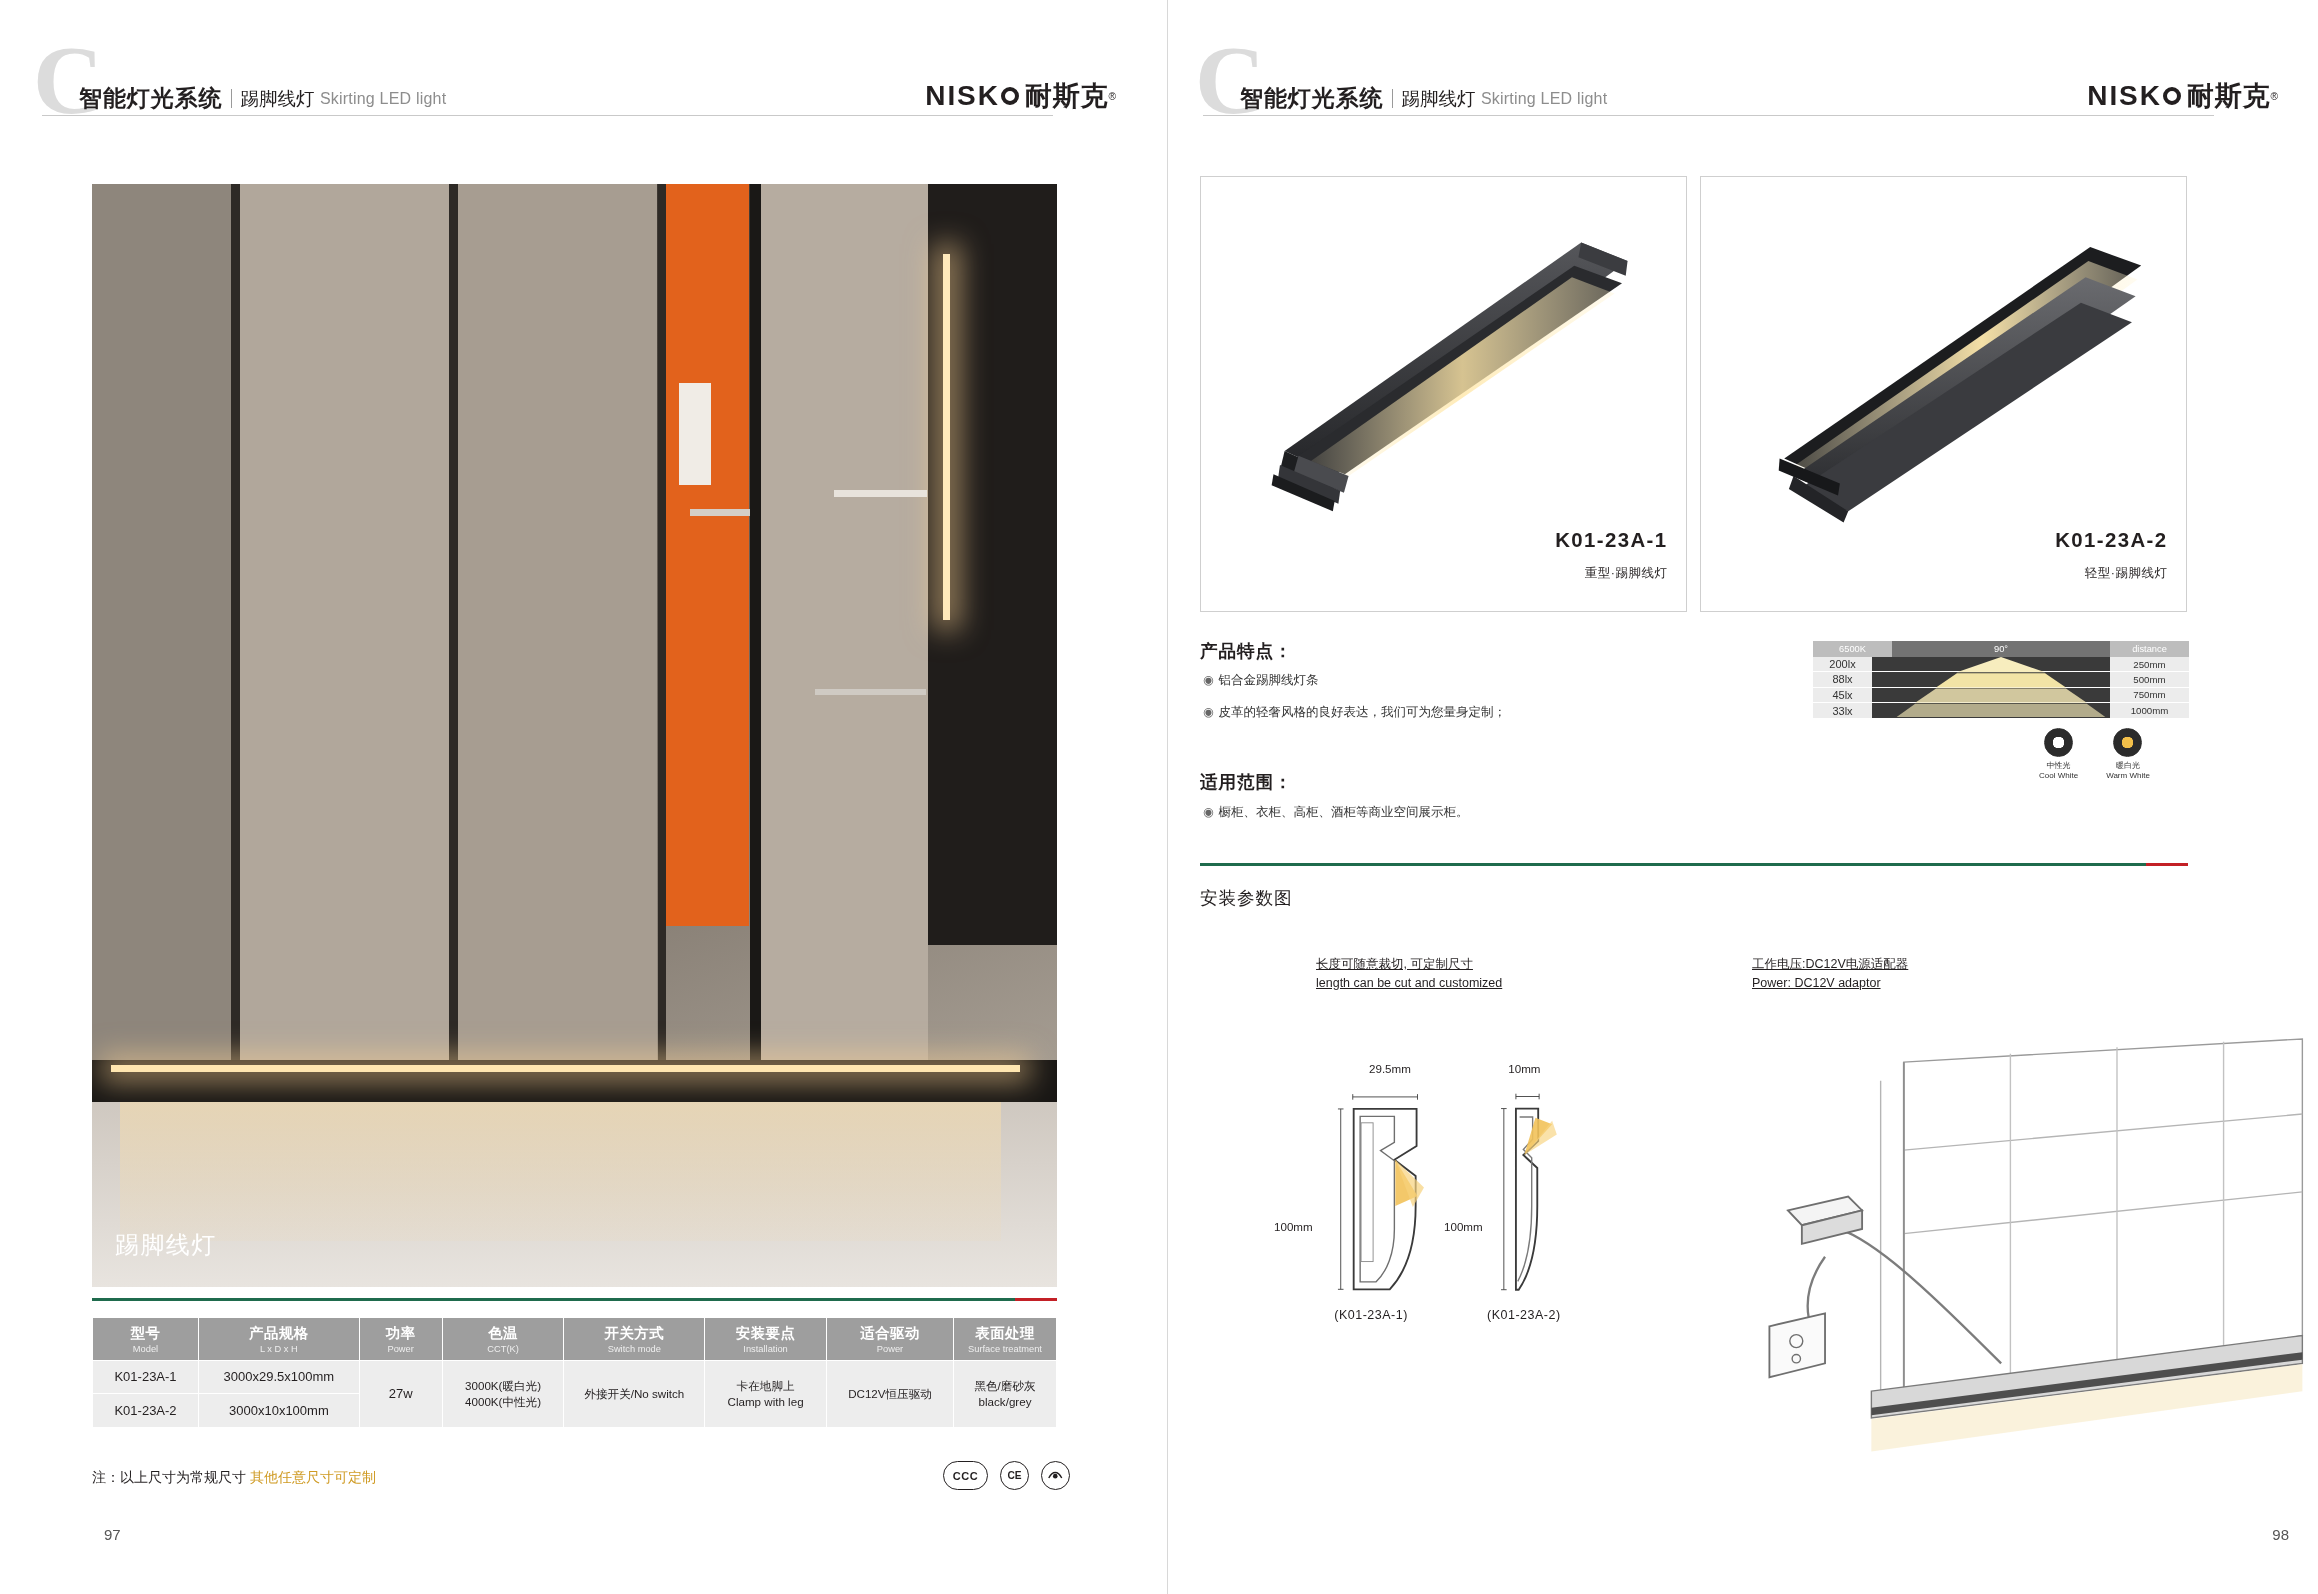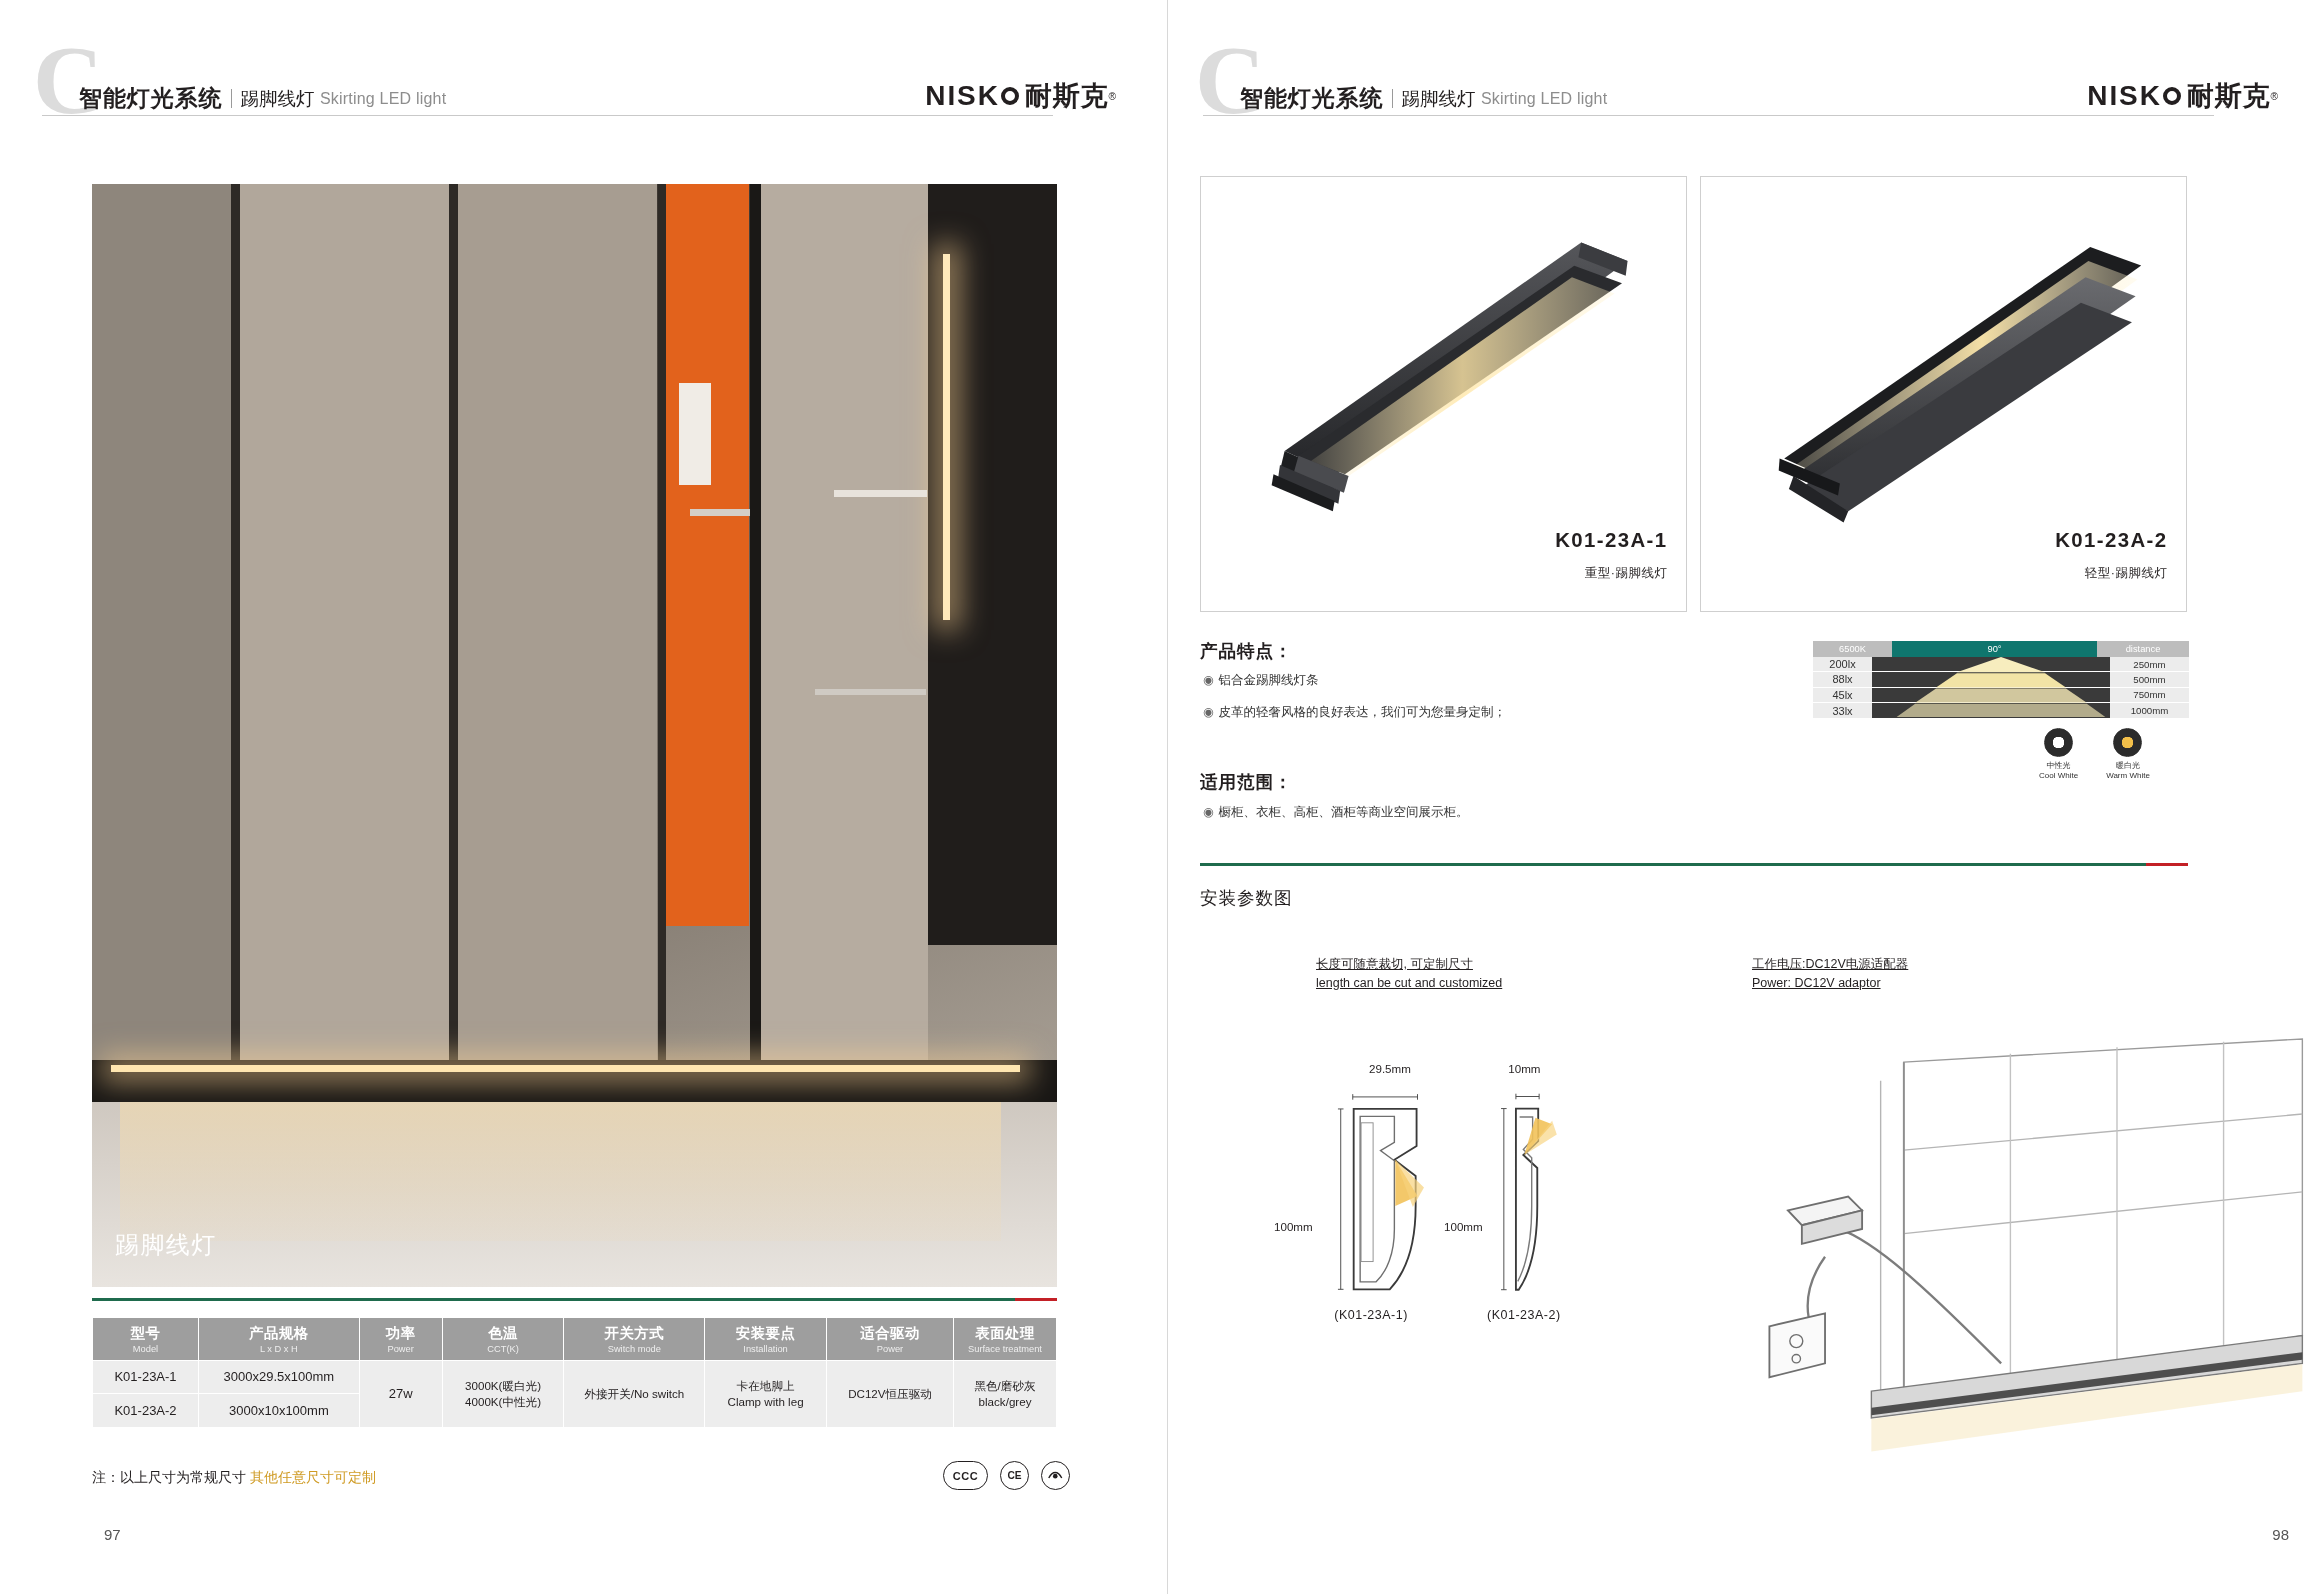--- a/index.html
+++ b/index.html
@@ -126,22 +126,22 @@
   .prod { position:absolute; }
 
   .sec-title { position:absolute; font-size:17.6px; font-weight:700; letter-spacing:0.9px; }
   .bullet { position:absolute; font-size:12.5px; color:#333; }
   .bullet .dot { color:#666; margin-right:4.6px; }
 
   
   .ld { position:absolute; }
   .ld-head { display:flex; height:16px; }
   .ld-k { background:#bdbdbd; color:#fff; font-size:9.3px; width:79px; display:flex;align-items:center;justify-content:center;}
-  .ld-ang { background:#0f766e; color:#fff; font-size:9.3px; flex:1; display:flex;align-items:center;justify-content:center;}
-  .ld-dist { background:#bdbdbd; color:#fff; font-size:9.3px; width:92px; display:flex;align-items:center;justify-content:center;}
+  .ld-ang { background:#737373; color:#fff; font-size:9.3px; flex:1; display:flex;align-items:center;justify-content:center;}
+  .ld-dist { background:#bdbdbd; color:#fff; font-size:9.3px; width:79px; display:flex;align-items:center;justify-content:center;}
   .ld-row { display:flex; height:15.3px; border-bottom:0.9px solid #ffffff; }
   .ld-lx { background:#ececec; color:#333; font-size:11px; width:59px; display:flex;align-items:center;justify-content:center;}
   .ld-mid { flex:1; background:#3a3a3a; position:relative; }
   .ld-dm { background:#ececec; color:#333; font-size:9.7px; width:79px; display:flex;align-items:center;justify-content:center;}
 
   .bulbs { position:absolute; display:flex; gap:28px; }
   .bulb { text-align:center; }
   .bulb .circ {
     width:29px; height:29px; border-radius:50%; margin:0 auto 2.8px;
     display:block;

